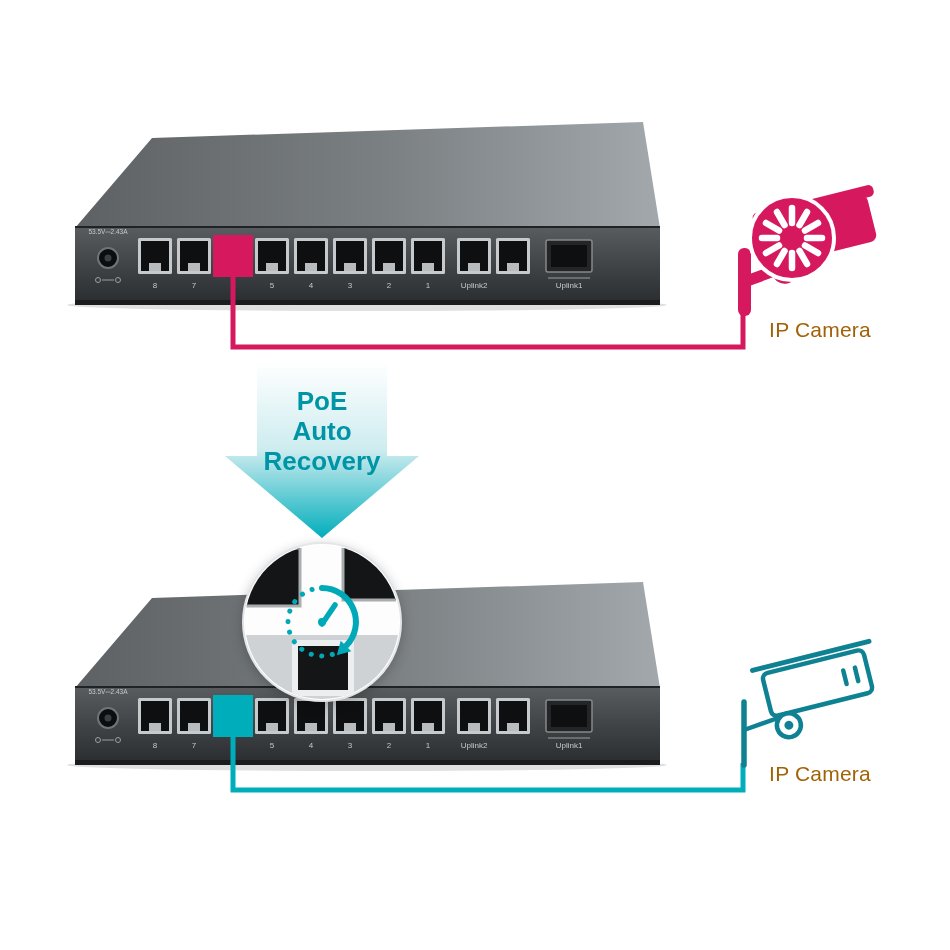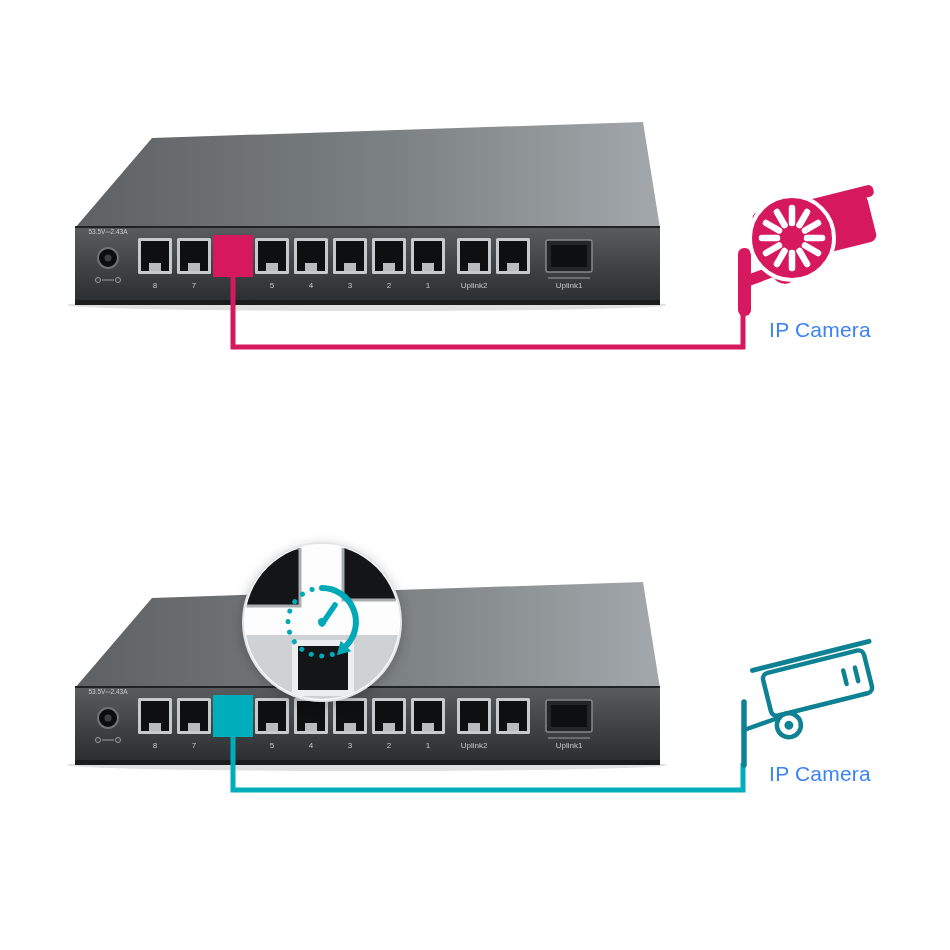--- a/index.html
+++ b/index.html
@@ -1,20 +1,20 @@
 <!DOCTYPE html>
 <html><head>
 <meta charset="utf-8">
 <style>
   html,body{margin:0;padding:0;background:#ffffff;}
   #stage{position:relative;width:950px;height:950px;background:#ffffff;overflow:hidden;
          font-family:"Liberation Sans",sans-serif;}
   .abs{position:absolute;}
   svg text{font-family:"Liberation Sans",sans-serif;}
-  .ip-label{position:absolute;width:170px;text-align:center;font-size:21px;color:#3b82f6;letter-spacing:.2px;}
+  .ip-label{position:absolute;width:170px;text-align:center;font-size:21px;color:#a16207;letter-spacing:.2px;}
   .overlay{position:absolute;left:0;top:0;pointer-events:none;}
   #magnifier-svg{filter:drop-shadow(0 3px 6px rgba(0,0,0,.22));}
 </style>
 </head>
 <body>
 
 <div id="stage">
 
   <div class="abs" style="left:60px;top:110px;width:620px;height:205px;">
     <svg width="620" height="205" viewBox="0 0 620 205">
@@ -150,20 +150,37 @@
         <text x="509" y="178">Uplink1</text>
       </g>
     </svg>
   </div>
 
   <svg class="overlay" width="950" height="950">
     <polyline points="233,263 233,347 743,347 743,314" fill="none" stroke-width="5" stroke="#d6195f"></polyline>
     <polyline points="233,723 233,790 743,790 743,763" fill="none" stroke-width="5" stroke="#00adbb"></polyline>
   </svg>
 
+  <div class="abs" style="left:225px;top:360px;width:195px;height:180px;">
+    <svg width="195" height="180" viewBox="0 0 195 180">
+      <defs>
+        <linearGradient id="agrad" x1="0" y1="0" x2="0" y2="1">
+          <stop offset="0" stop-color="#ffffff"></stop>
+          <stop offset="0.5" stop-color="#cdecef"></stop>
+          <stop offset="1" stop-color="#00aebc"></stop>
+        </linearGradient>
+      </defs>
+      <path d="M32,2 H162 V96 H194 L97,178 L0,96 H32 Z" fill="url(#agrad)"></path>
+      <g text-anchor="middle" font-size="26" font-weight="bold">
+        <text x="97" y="50" fill="#0095a6">PoE</text>
+        <text x="97" y="80" fill="#0095a6">Auto</text>
+        <text x="97" y="110" fill="#0095a6">Recovery</text>
+      </g>
+    </svg>
+  </div>
 
   <div class="abs" style="left:240px;top:540px;width:165px;height:165px;">
     <svg id="magnifier-svg" width="165" height="165" viewBox="0 0 165 165">
       <defs>
         <clipPath id="magclip">
             <circle cx="82" cy="82" r="77"></circle>
           </clipPath>
       </defs>
       <circle cx="82" cy="82" r="79" fill="#ffffff" stroke="#e3e5e6" stroke-width="2"></circle>
       <g clip-path="url(#magclip)">

